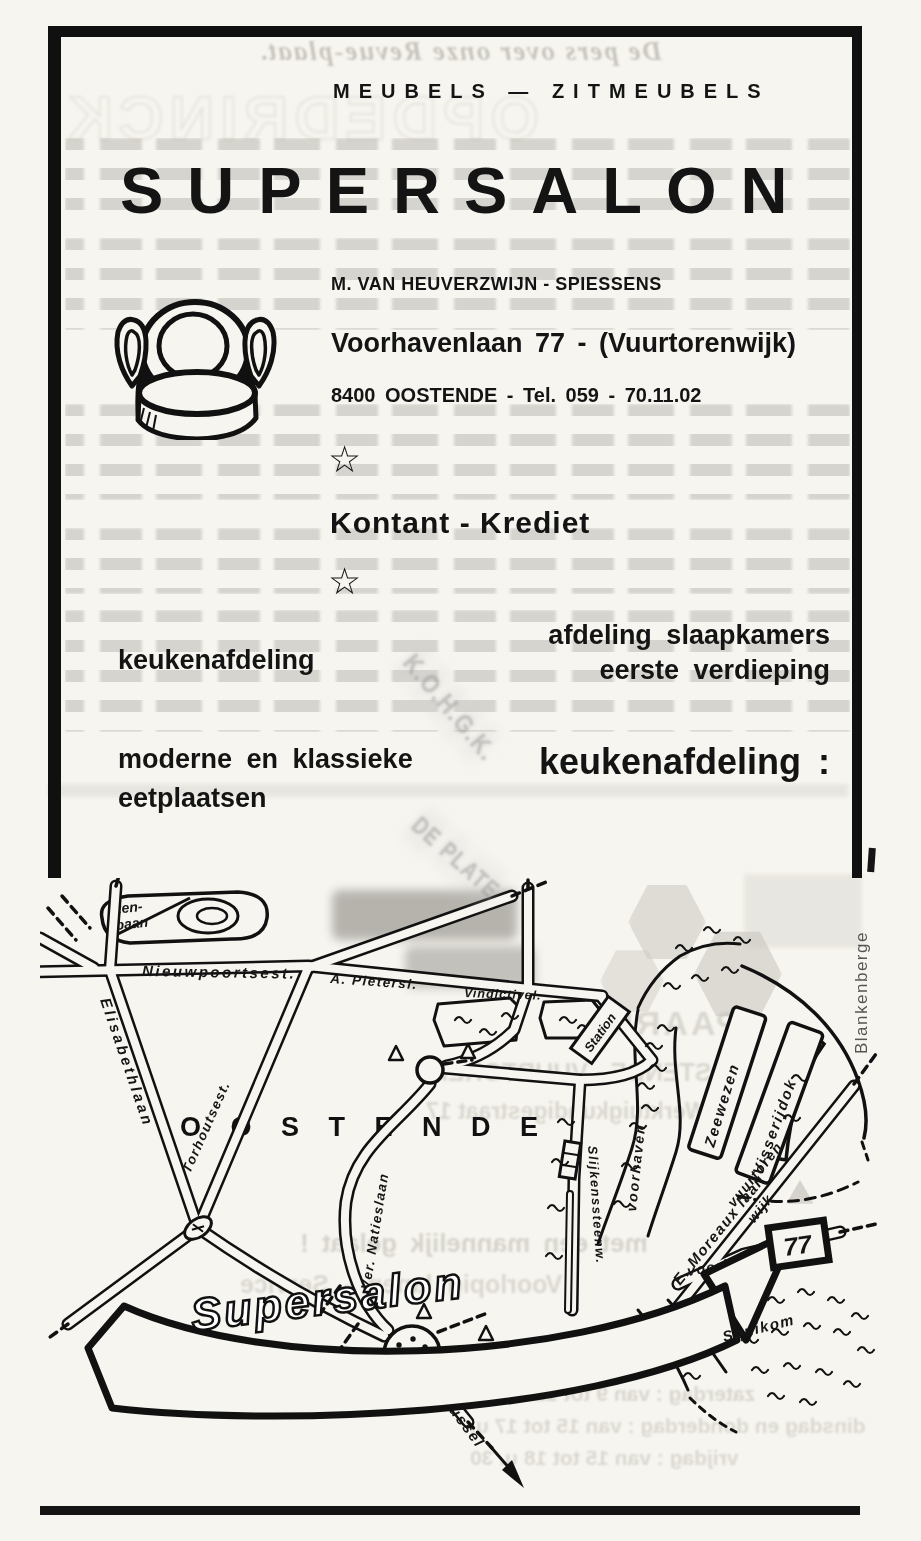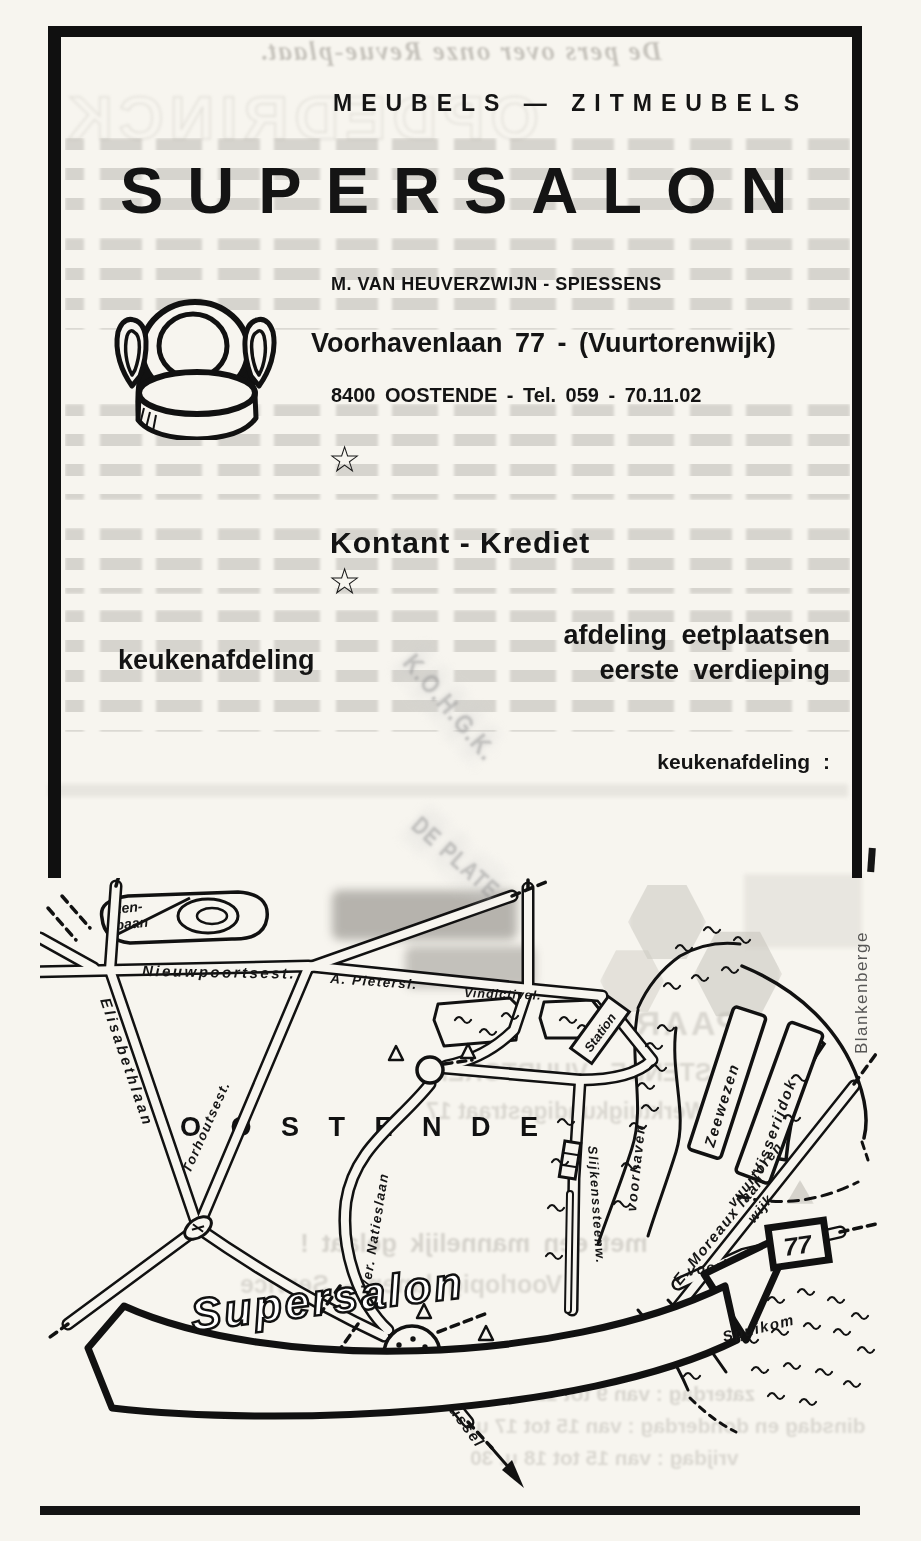--- a/index.html
+++ b/index.html
@@ -68,21 +68,21 @@
   <div class="shape hex" style="left:694px;top:926px;width:88px;height:96px;background:#c2bfb7;opacity:.5;"></div>
   <div class="shape hex" style="left:600px;top:946px;width:64px;height:70px;background:#ccc9c1;opacity:.45;"></div>
   <div class="shape" style="left:332px;top:890px;width:185px;height:50px;background:#77746e;opacity:.5;filter:blur(5px);border-radius:8px;"></div>
   <div class="shape" style="left:405px;top:946px;width:130px;height:42px;background:#77746e;opacity:.4;filter:blur(5px);border-radius:8px;"></div>
   <div class="shape" style="left:744px;top:874px;width:118px;height:74px;background:#c9c6be;opacity:.3;filter:blur(2px);"></div>
   <div class="shape tri" style="left:786px;top:1180px;width:28px;height:24px;background:#b5b2aa;opacity:.5;filter:blur(1.5px);"></div>
   <div id="scan-band"></div>
 
   <div id="frame"></div>
 
-  <div class="adtxt" style="left:333px;top:90px;font-size:23px;letter-spacing:9px;text-align:center;">MEUBELS — ZITMEUBELS</div>
+  <div class="adtxt" style="left:333px;top:80px;font-size:20px;letter-spacing:9px;text-align:center;">MEUBELS — ZITMEUBELS</div>
   <div class="adtxt" style="left:120px;top:153px;font-size:65px;letter-spacing:24px;">SUPERSALON</div>
 
   <svg class="abs" style="left:92px;top:268px;z-index:3;" width="205" height="172" viewBox="0 0 205 172">
     <g stroke="#111" stroke-linejoin="round">
       <path d="M46,150 Q42,100 62,70 Q80,42 103,40 Q130,42 146,68 Q166,98 160,150 Z" fill="#111" stroke-width="4"></path>
       <ellipse cx="103" cy="82" rx="53" ry="48" fill="#f7f5ef" stroke-width="6"></ellipse>
       <ellipse cx="101" cy="78" rx="34" ry="32" fill="#f7f5ef" stroke-width="5"></ellipse>
       <path d="M84,105 L120,105 L130,140 L74,140 Z" fill="#f7f5ef" stroke-width="4.5"></path>
       <path d="M42,52 C58,56 56,86 48,108 L40,118 C30,104 22,84 26,64 C30,52 36,50 42,52 Z" fill="#f7f5ef" stroke-width="5"></path>
       <path d="M42,64 C50,68 48,88 43,102 L40,107 C34,96 32,80 35,68 C37,62 40,62 42,64 Z" fill="#f7f5ef" stroke-width="3.5"></path>
@@ -90,35 +90,39 @@
         <path d="M42,52 C58,56 56,86 48,108 L40,118 C30,104 22,84 26,64 C30,52 36,50 42,52 Z" fill="#f7f5ef" stroke-width="5"></path>
         <path d="M42,64 C50,68 48,88 43,102 L40,107 C34,96 32,80 35,68 C37,62 40,62 42,64 Z" fill="#f7f5ef" stroke-width="3.5"></path>
       </g>
       <path d="M47,127 L46,152 Q60,170 105,171 Q150,170 164,150 L163,127 Z" fill="#f7f5ef" stroke-width="5"></path>
       <ellipse cx="105" cy="125" rx="58" ry="21" fill="#f7f5ef" stroke-width="6"></ellipse>
       <path d="M52,140 L48,156 M58,144 L54,160 M64,147 L61,163" fill="none" stroke-width="2"></path>
     </g>
   </svg>
 
   <div class="adtxt" style="left:331px;top:274px;font-size:18px;letter-spacing:.5px;">M. VAN HEUVERZWIJN - SPIESSENS</div>
-  <div class="adtxt" style="left:311px;top:328px;font-size:27px;word-spacing:5px;">Voorhavenlaan 77 - (Vuurtorenwijk)</div>
+  <div class="adtxt" style="left:331px;top:328px;font-size:27px;word-spacing:5px;">Voorhavenlaan 77 - (Vuurtorenwijk)</div>
   <div class="adtxt" style="left:331px;top:384px;font-size:20px;word-spacing:4px;">8400 OOSTENDE - Tel. 059 - 70.11.02</div>
 
   <div class="adtxt star" style="left:328px;top:438px;font-size:37px;">☆</div>
-  <div class="adtxt" style="left:330px;top:526px;font-size:30px;letter-spacing:1px;">Kontant - Krediet</div>
+  <div class="adtxt" style="left:330px;top:506px;font-size:30px;letter-spacing:1px;">Kontant - Krediet</div>
   <div class="adtxt star" style="left:328px;top:560px;font-size:37px;">☆</div>
 
   <div class="adtxt" style="left:118px;top:642px;font-size:27px;line-height:36px;word-spacing:7px;">
     <div>keukenafdeling</div>
   </div>
   <div class="adtxt colright" style="left:380px;top:618px;width:450px;font-size:27px;line-height:35px;word-spacing:7px;">
-    <div>afdeling eetplaatsen</div>
+    <div>afdeling slaapkamers</div>
     <div>eerste verdieping</div>
   </div>
-  <div class="adtxt colright" style="left:360px;top:742px;width:470px;font-size:21px;line-height:39px;word-spacing:7px;">
+  <div class="adtxt" style="left:118px;top:740px;font-size:27px;line-height:39px;word-spacing:7px;">
+    <div>moderne en klassieke</div>
+    <div>eetplaatsen</div>
+  </div>
+  <div class="adtxt colright" style="left:360px;top:742px;width:470px;font-size:36px;line-height:39px;word-spacing:7px;">
     <div>keukenafdeling :</div>
   </div>
 
   <div class="wm" style="left:420px;top:648px;font-size:26px;transform:rotate(50deg) scaleX(.85);">K.O.H.G.K.</div>
   <div class="wm" style="left:424px;top:812px;font-size:23px;transform:rotate(42deg) scaleX(.85);">DE PLATE</div>
 
   <svg id="map" width="840" height="663" viewBox="0 0 840 663">
     <defs>
       <path id="sq" d="M0 0 Q4 -6 8 0 Q12 6 16 0"></path>
       <path id="r1" d="M -8,94 L 268,88 L 500,112 L 562,118"></path>

